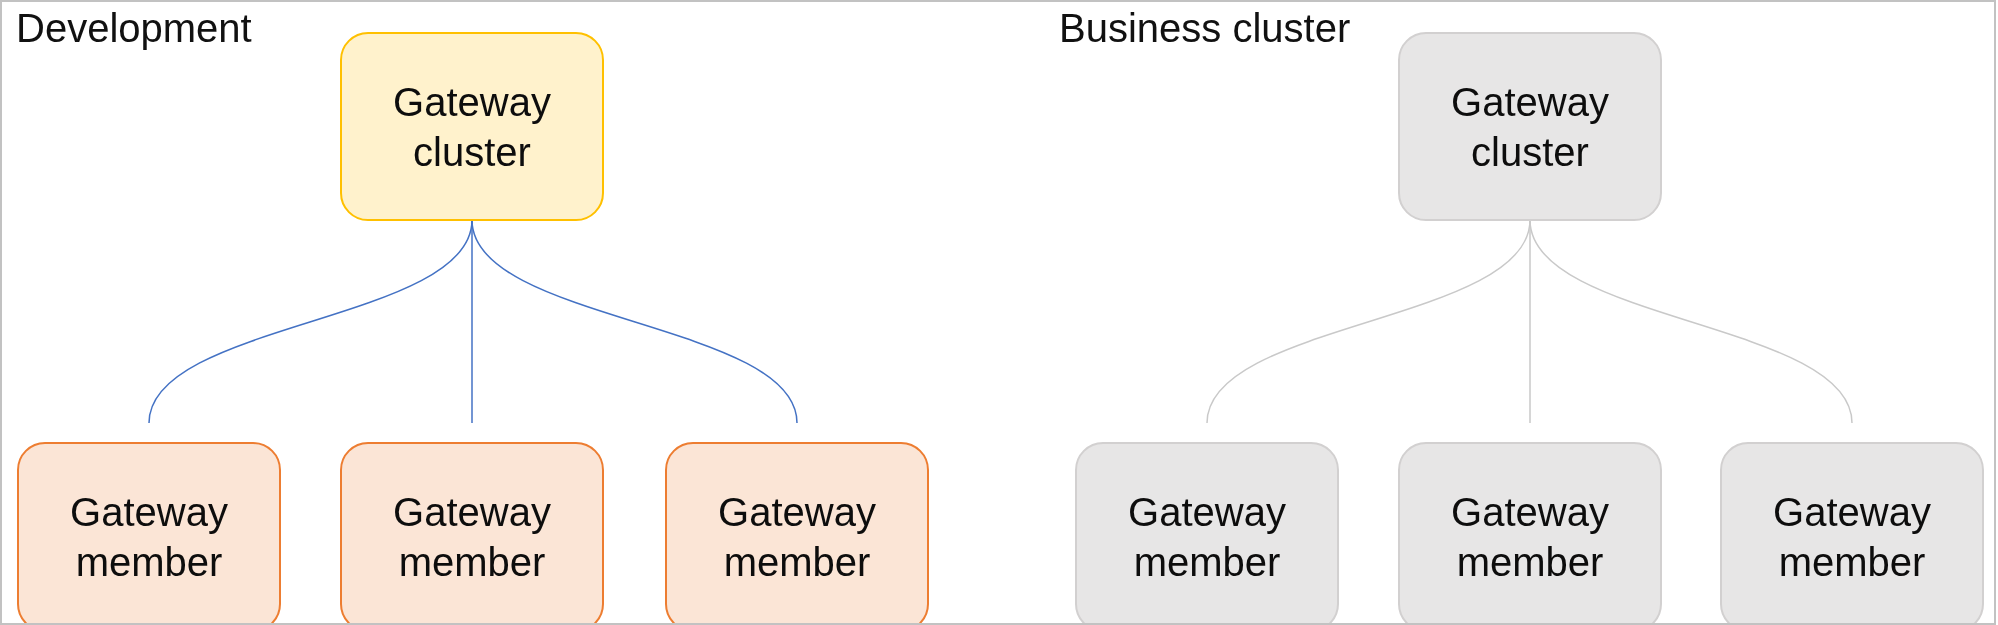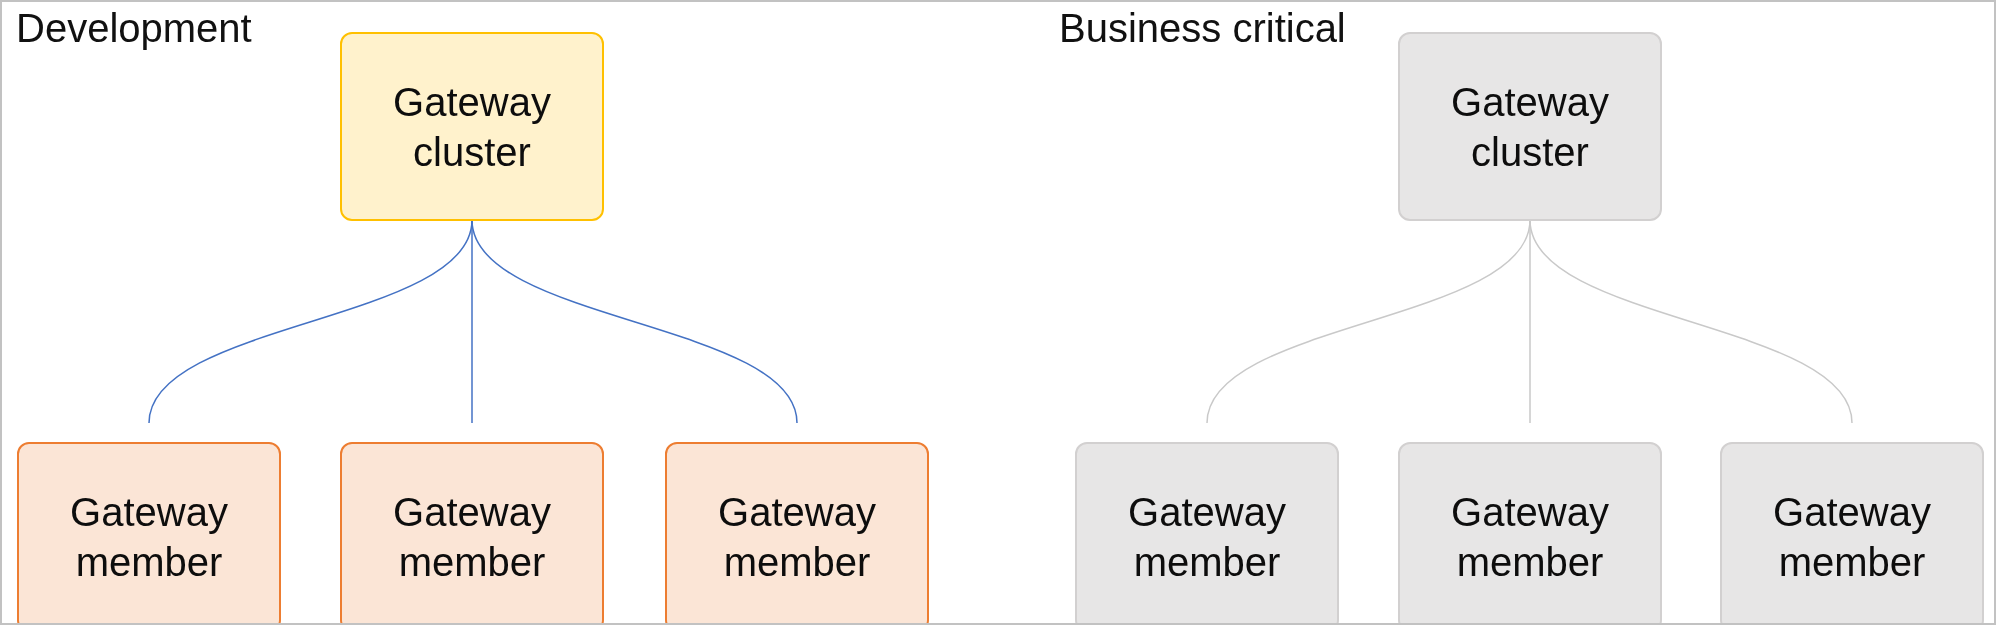--- a/index.html
+++ b/index.html
@@ -49,21 +49,21 @@
   .connector {
     fill: none;
     stroke: var(--connector, #999999);
     stroke-width: 1.5;
   }
 
   .node {
     position: absolute;
     box-sizing: border-box;
     width: 264px;
-    border-radius: 12px;
+    border-radius: 28px;
     display: flex;
     align-items: center;
     justify-content: center;
     text-align: center;
   }
   .node .node-label {
     font-size: 40px;
     line-height: 1.25;
     color: #0d0d0d;
     padding: 0 28px;
@@ -118,21 +118,21 @@
     <div class="node member member-2">
       <span class="node-label">Gateway member</span>
     </div>
     <div class="node member member-3">
       <span class="node-label">Gateway member</span>
     </div>
   </section>
 
   <section class="group group-right" style="--cluster-fill: #E7E6E6; --cluster-border: #D2D0D0; --member-fill: #E7E6E6; --member-border: #D2D0D0; --connector: #C9C9C9;">
 
-    <h2 class="group-title">Business critical</h2>
+    <h2 class="group-title">Business cluster</h2>
 
     <svg class="connectors" viewBox="0 0 999 625" aria-hidden="true">
       <path class="connector" d="M529,218 C529,320 206,320 206,421"></path>
       <path class="connector" d="M529,218 L529,421"></path>
       <path class="connector" d="M529,218 C529,320 851,320 851,421"></path>
     </svg>
 
     <div class="node cluster">
       <span class="node-label">Gateway cluster</span>
     </div>

